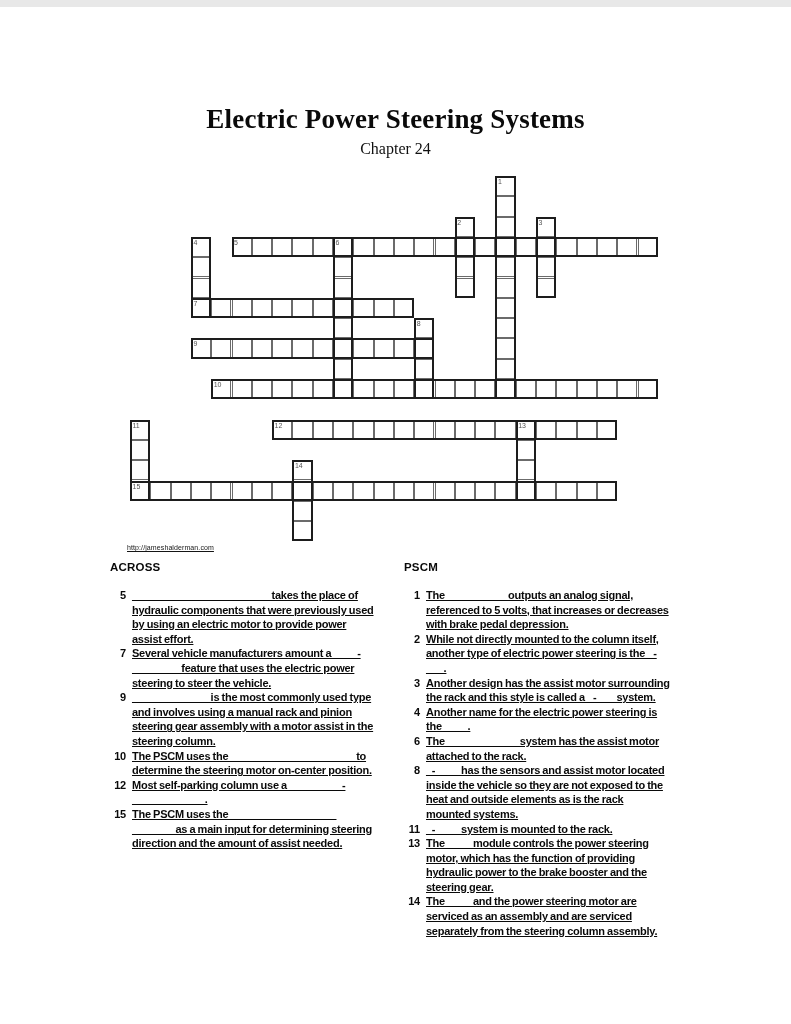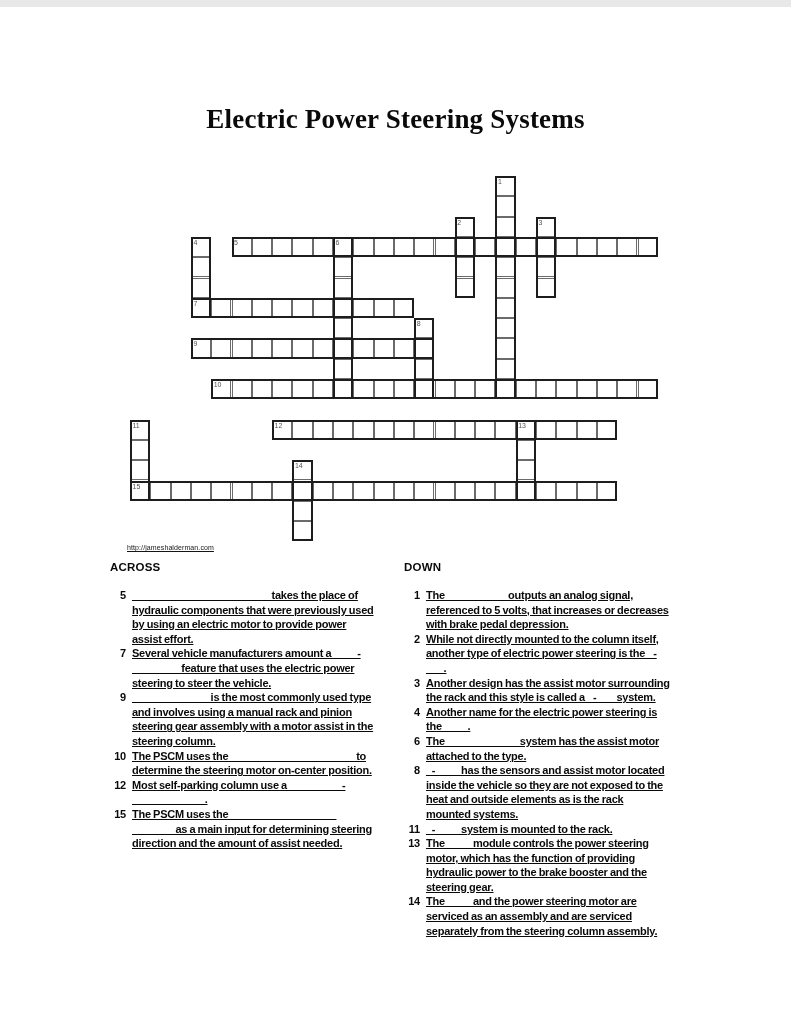--- a/index.html
+++ b/index.html
@@ -49,20 +49,21 @@
     flex:1;font-size:11px;font-weight:bold;color:#0a0a0a;line-height:14.6px;
     letter-spacing:-0.25px;word-spacing:-0.5px;text-decoration:underline;
   }
 </style>
 </head>
 <body>
 
 <div class="page">
 
   <div class="title">Electric Power Steering Systems</div>
+  <div class="subtitle">Chapter 24</div>
 
   <div class="grid" id="grid">
       <div class="cell" style="left: 495.4px; top: 169px; width: 20.3px; height: 20.3px;"></div>
       <div class="cell" style="left: 495.4px; top: 189.3px; width: 20.3px; height: 20.3px;"></div>
       <div class="cell" style="left: 495.4px; top: 209.6px; width: 20.3px; height: 20.3px;"></div>
       <div class="cell" style="left: 495.4px; top: 229.9px; width: 20.3px; height: 20.3px;"></div>
       <div class="cell" style="left: 495.4px; top: 250.2px; width: 20.3px; height: 20.3px;"></div>
       <div class="cell" style="left: 495.4px; top: 270.5px; width: 20.3px; height: 20.3px;"></div>
       <div class="cell" style="left: 495.4px; top: 290.8px; width: 20.3px; height: 20.3px;"></div>
       <div class="cell" style="left: 495.4px; top: 311.1px; width: 20.3px; height: 20.3px;"></div>
@@ -270,41 +271,41 @@
           <span class="ctext">Most self-parking column use a _________-______ ______.</span>
         </div>
         <div class="clue">
           <span class="cnum">15</span>
           <span class="ctext">The PSCM uses the __________________ _______ as a main input for determining steering direction and the amount of assist needed.</span>
         </div>
       </div>
   </div>
 
   <div class="clue-col right">
-    <div class="clue-header">DOWN</div>
+    <div class="clue-header">PSCM</div>
     <div id="down-list">
         <div class="clue">
           <span class="cnum">1</span>
           <span class="ctext">The __________ outputs an analog signal, referenced to 5 volts, that increases or decreases with brake pedal depression.</span>
         </div>
         <div class="clue">
           <span class="cnum">2</span>
           <span class="ctext">While not directly mounted to the column itself, another type of electric power steering is the _-___.</span>
         </div>
         <div class="clue">
           <span class="cnum">3</span>
           <span class="ctext">Another design has the assist motor surrounding the rack and this style is called a _-___ system.</span>
         </div>
         <div class="clue">
           <span class="cnum">4</span>
           <span class="ctext">Another name for the electric power steering is the ____.</span>
         </div>
         <div class="clue">
           <span class="cnum">6</span>
-          <span class="ctext">The ____________ system has the assist motor attached to the type.</span>
+          <span class="ctext">The ____________ system has the assist motor attached to the rack.</span>
         </div>
         <div class="clue">
           <span class="cnum">8</span>
           <span class="ctext">_-____ has the sensors and assist motor located inside the vehicle so they are not exposed to the heat and outside elements as is the rack mounted systems.</span>
         </div>
         <div class="clue">
           <span class="cnum">11</span>
           <span class="ctext">_-____ system is mounted to the rack.</span>
         </div>
         <div class="clue">

